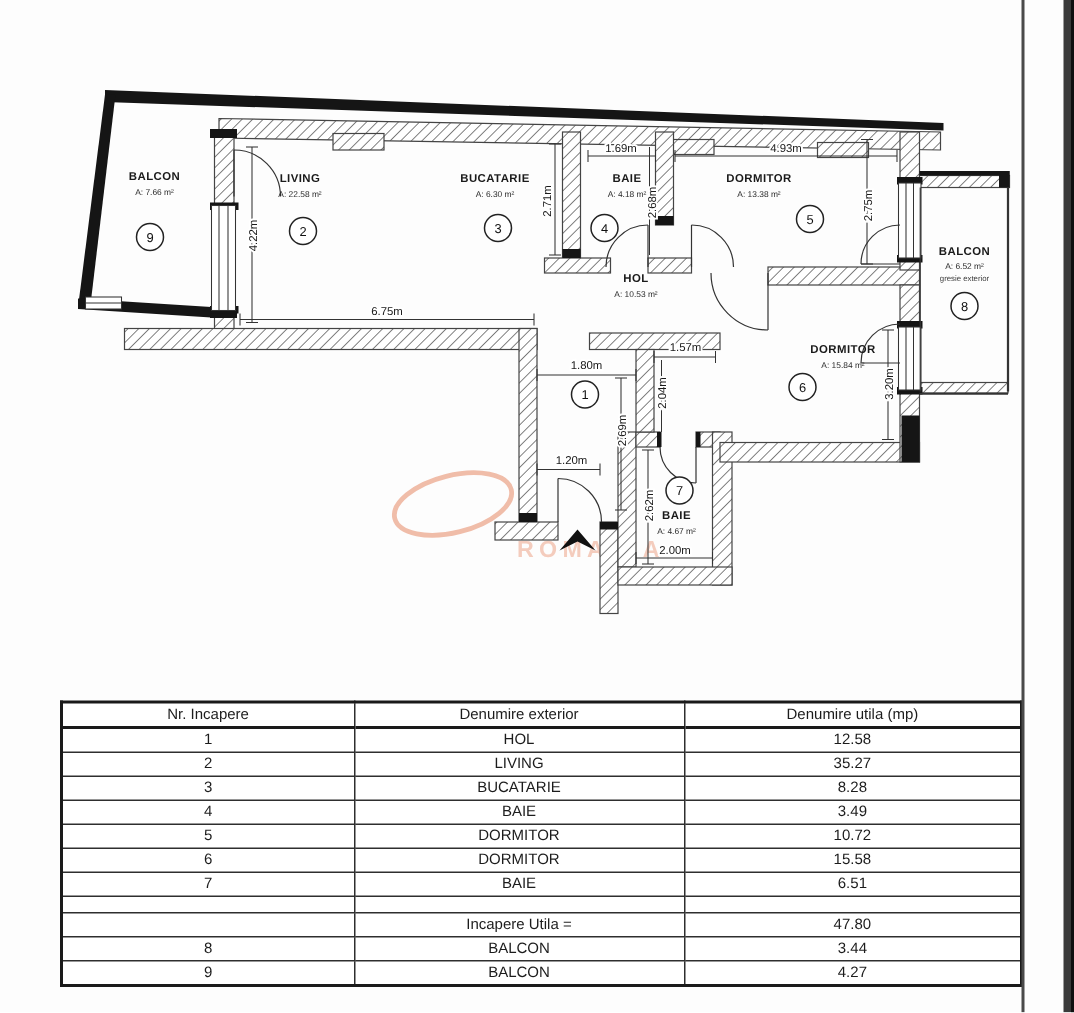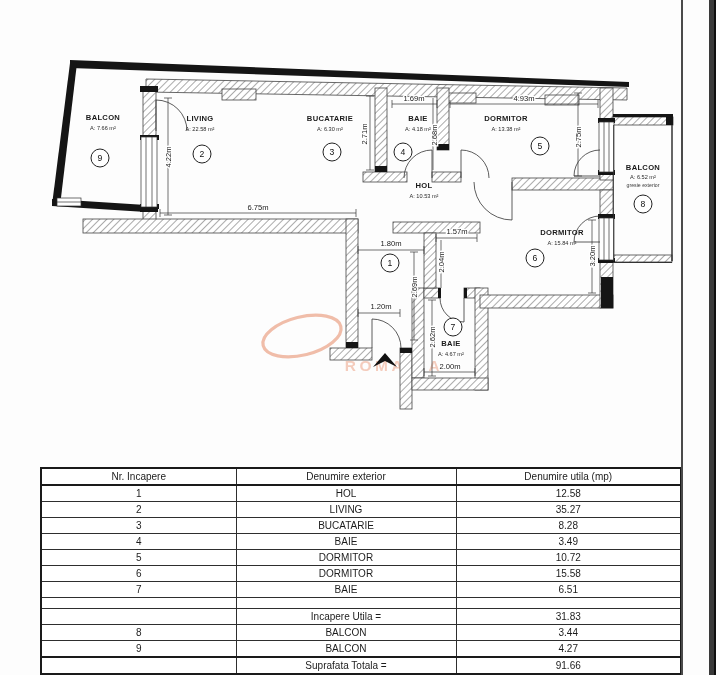--- a/index.html
+++ b/index.html
@@ -358,35 +358,30 @@
       <td>6.51</td>
     </tr>
     <tr class="spacer">
       <td></td>
       <td></td>
       <td></td>
     </tr>
     <tr>
       <td></td>
       <td>Incapere Utila =</td>
-      <td>31.83</td>
+      <td>47.80</td>
     </tr>
     <tr>
       <td>8</td>
       <td>BALCON</td>
       <td>3.44</td>
     </tr>
     <tr>
       <td>9</td>
       <td>BALCON</td>
       <td>4.27</td>
     </tr>
-    <tr class="total-row">
-      <td></td>
-      <td>Suprafata Totala =</td>
-      <td>91.66</td>
-    </tr>
   </tbody>
     </table>
 
   <div class="scan-line"></div>
   <div class="scan-edge"></div>
 </div>
 
 </body></html>

